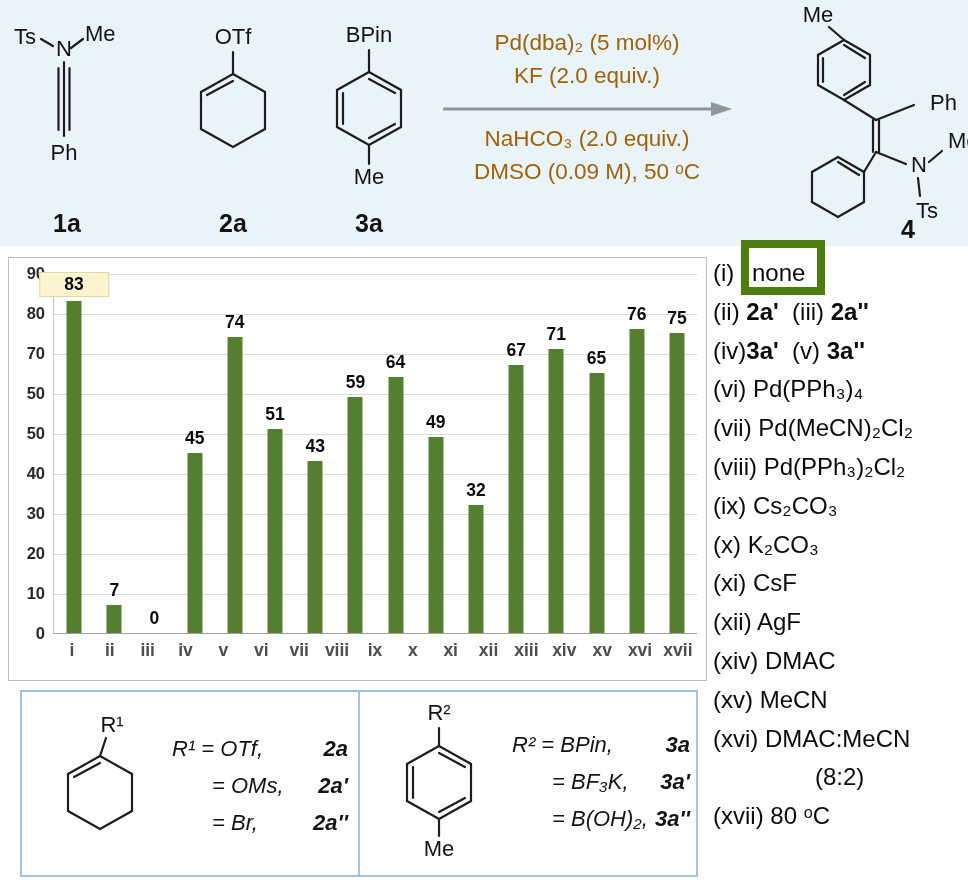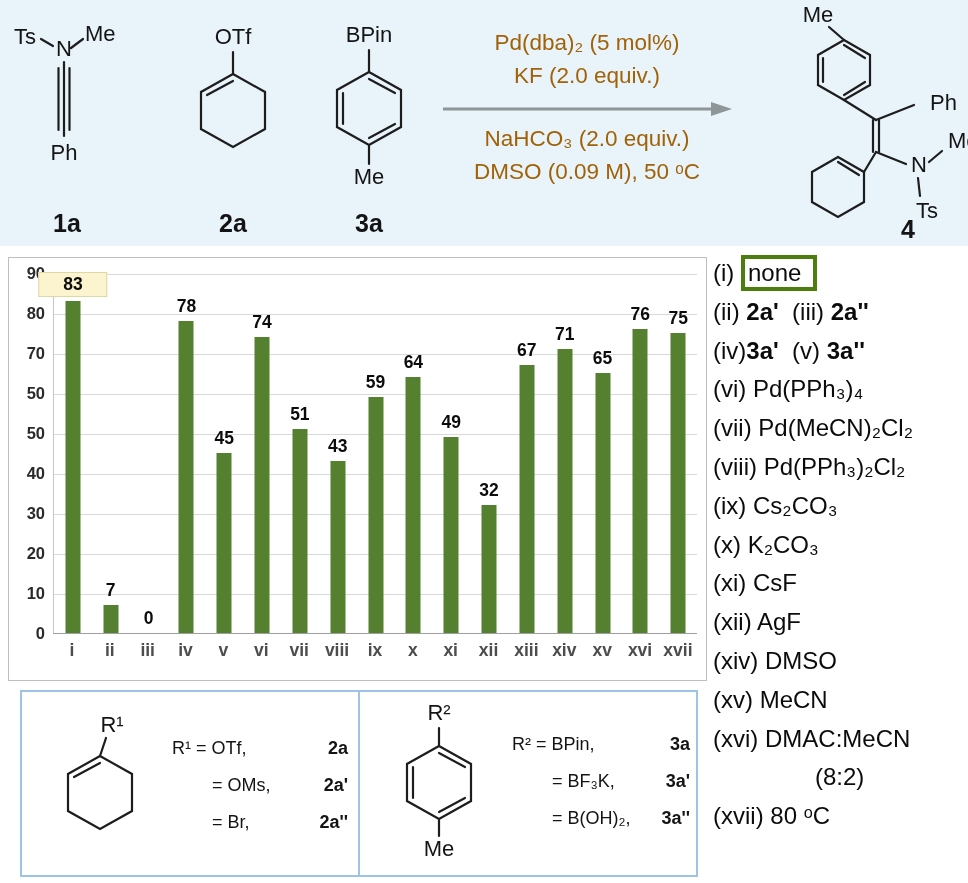--- a/index.html
+++ b/index.html
@@ -37,28 +37,28 @@
             font-weight:bold; color:#2a2a2a; }
   .x-labels { position:absolute; left:44px; top:382px; width:644px; display:flex; }
   .xlabel { flex:1; text-align:center; font-size:17.5px; font-weight:bold; color:#4d4d4d; }
 
   
   .legend { position:absolute; left:713px; top:254px; width:255px; font-size:24px;
             line-height:38.8px; color:#0b0b0b; }
   .legend-line { white-space:pre-wrap; }
   .legend-line.indent { padding-left:102px; }
   .bold { font-weight:bold; }
-  .boxed { border:4px solid #4d7c0f; padding:0 12px 1px 3px; }
+  .boxed { border:8px solid #4d7c0f; padding:11px 12px 1px 3px; }
 
   
   .info-box { position:absolute; top:690px; height:187px; background:#fff;
               border:2.5px solid var(--box-border,#9dc3e6); }
   .box1 { left:20px; width:374px; }
   .box2 { left:358px; width:340px; }
-  .box-lines { position:absolute; font-size:18px; line-height:37px; color:#141414; }
+  .box-lines { position:absolute; font-size:22px; line-height:37px; color:#141414;font-style:italic; }
   .box1 .box-lines { left:150px; top:38px; width:176px; }
   .box2 .box-lines { left:152px; top:34px; width:178px; }
   .box-line { display:flex; white-space:pre; }
   .box-line .bold { margin-left:auto; }
   .box-line.ind { padding-left:40px; }
 </style>
 </head>
 <body>
 
 <div class="page">
@@ -172,24 +172,20 @@
             <div class="bar-value hl" style="bottom: 336px;">83</div>
             <div class="bar" style="height: 332px;"></div>
           </div>
           <div class="bar-slot">
             <div class="bar-value" style="bottom: 32px;">7</div>
             <div class="bar" style="height: 28px;"></div>
           </div>
           <div class="bar-slot">
             <div class="bar-value" style="bottom: 4px;">0</div>
             <div class="bar" style="height: 0px;"></div>
-          </div>
-          <div class="bar-slot">
-            <div class="bar-value" style="bottom: 316px;">78</div>
-            <div class="bar" style="height: 312px;"></div>
           </div>
           <div class="bar-slot">
             <div class="bar-value" style="bottom: 184px;">45</div>
             <div class="bar" style="height: 180px;"></div>
           </div>
           <div class="bar-slot">
             <div class="bar-value" style="bottom: 300px;">74</div>
             <div class="bar" style="height: 296px;"></div>
           </div>
           <div class="bar-slot">
@@ -264,21 +260,21 @@
         <div class="legend-line"><span>(i) </span><span class="boxed">none</span></div>
         <div class="legend-line"><span>(ii) </span><span class="bold">2a'</span><span>  (iii) </span><span class="bold">2a''</span></div>
         <div class="legend-line"><span>(iv)</span><span class="bold">3a'</span><span>  (v) </span><span class="bold">3a''</span></div>
         <div class="legend-line"><span>(vi) Pd(PPh₃)₄</span></div>
         <div class="legend-line"><span>(vii) Pd(MeCN)₂Cl₂</span></div>
         <div class="legend-line"><span>(viii) Pd(PPh₃)₂Cl₂</span></div>
         <div class="legend-line"><span>(ix) Cs₂CO₃</span></div>
         <div class="legend-line"><span>(x) K₂CO₃</span></div>
         <div class="legend-line"><span>(xi) CsF</span></div>
         <div class="legend-line"><span>(xii) AgF</span></div>
-        <div class="legend-line"><span>(xiv) DMSO</span></div>
+        <div class="legend-line"><span>(xiv) DMAC</span></div>
         <div class="legend-line"><span>(xv) MeCN</span></div>
         <div class="legend-line"><span>(xvi) DMAC:MeCN</span></div>
         <div class="legend-line indent"><span>(8:2)</span></div>
         <div class="legend-line"><span>(xvii) 80 ᵒC</span></div>
       </div>
   </div>
 
   <div class="info-box box1">
     <svg class="struct" style="left:14px; top:16px;" width="130" height="150" viewBox="0 0 130 150">
       <text x="76" y="24" text-anchor="middle">R¹</text>

